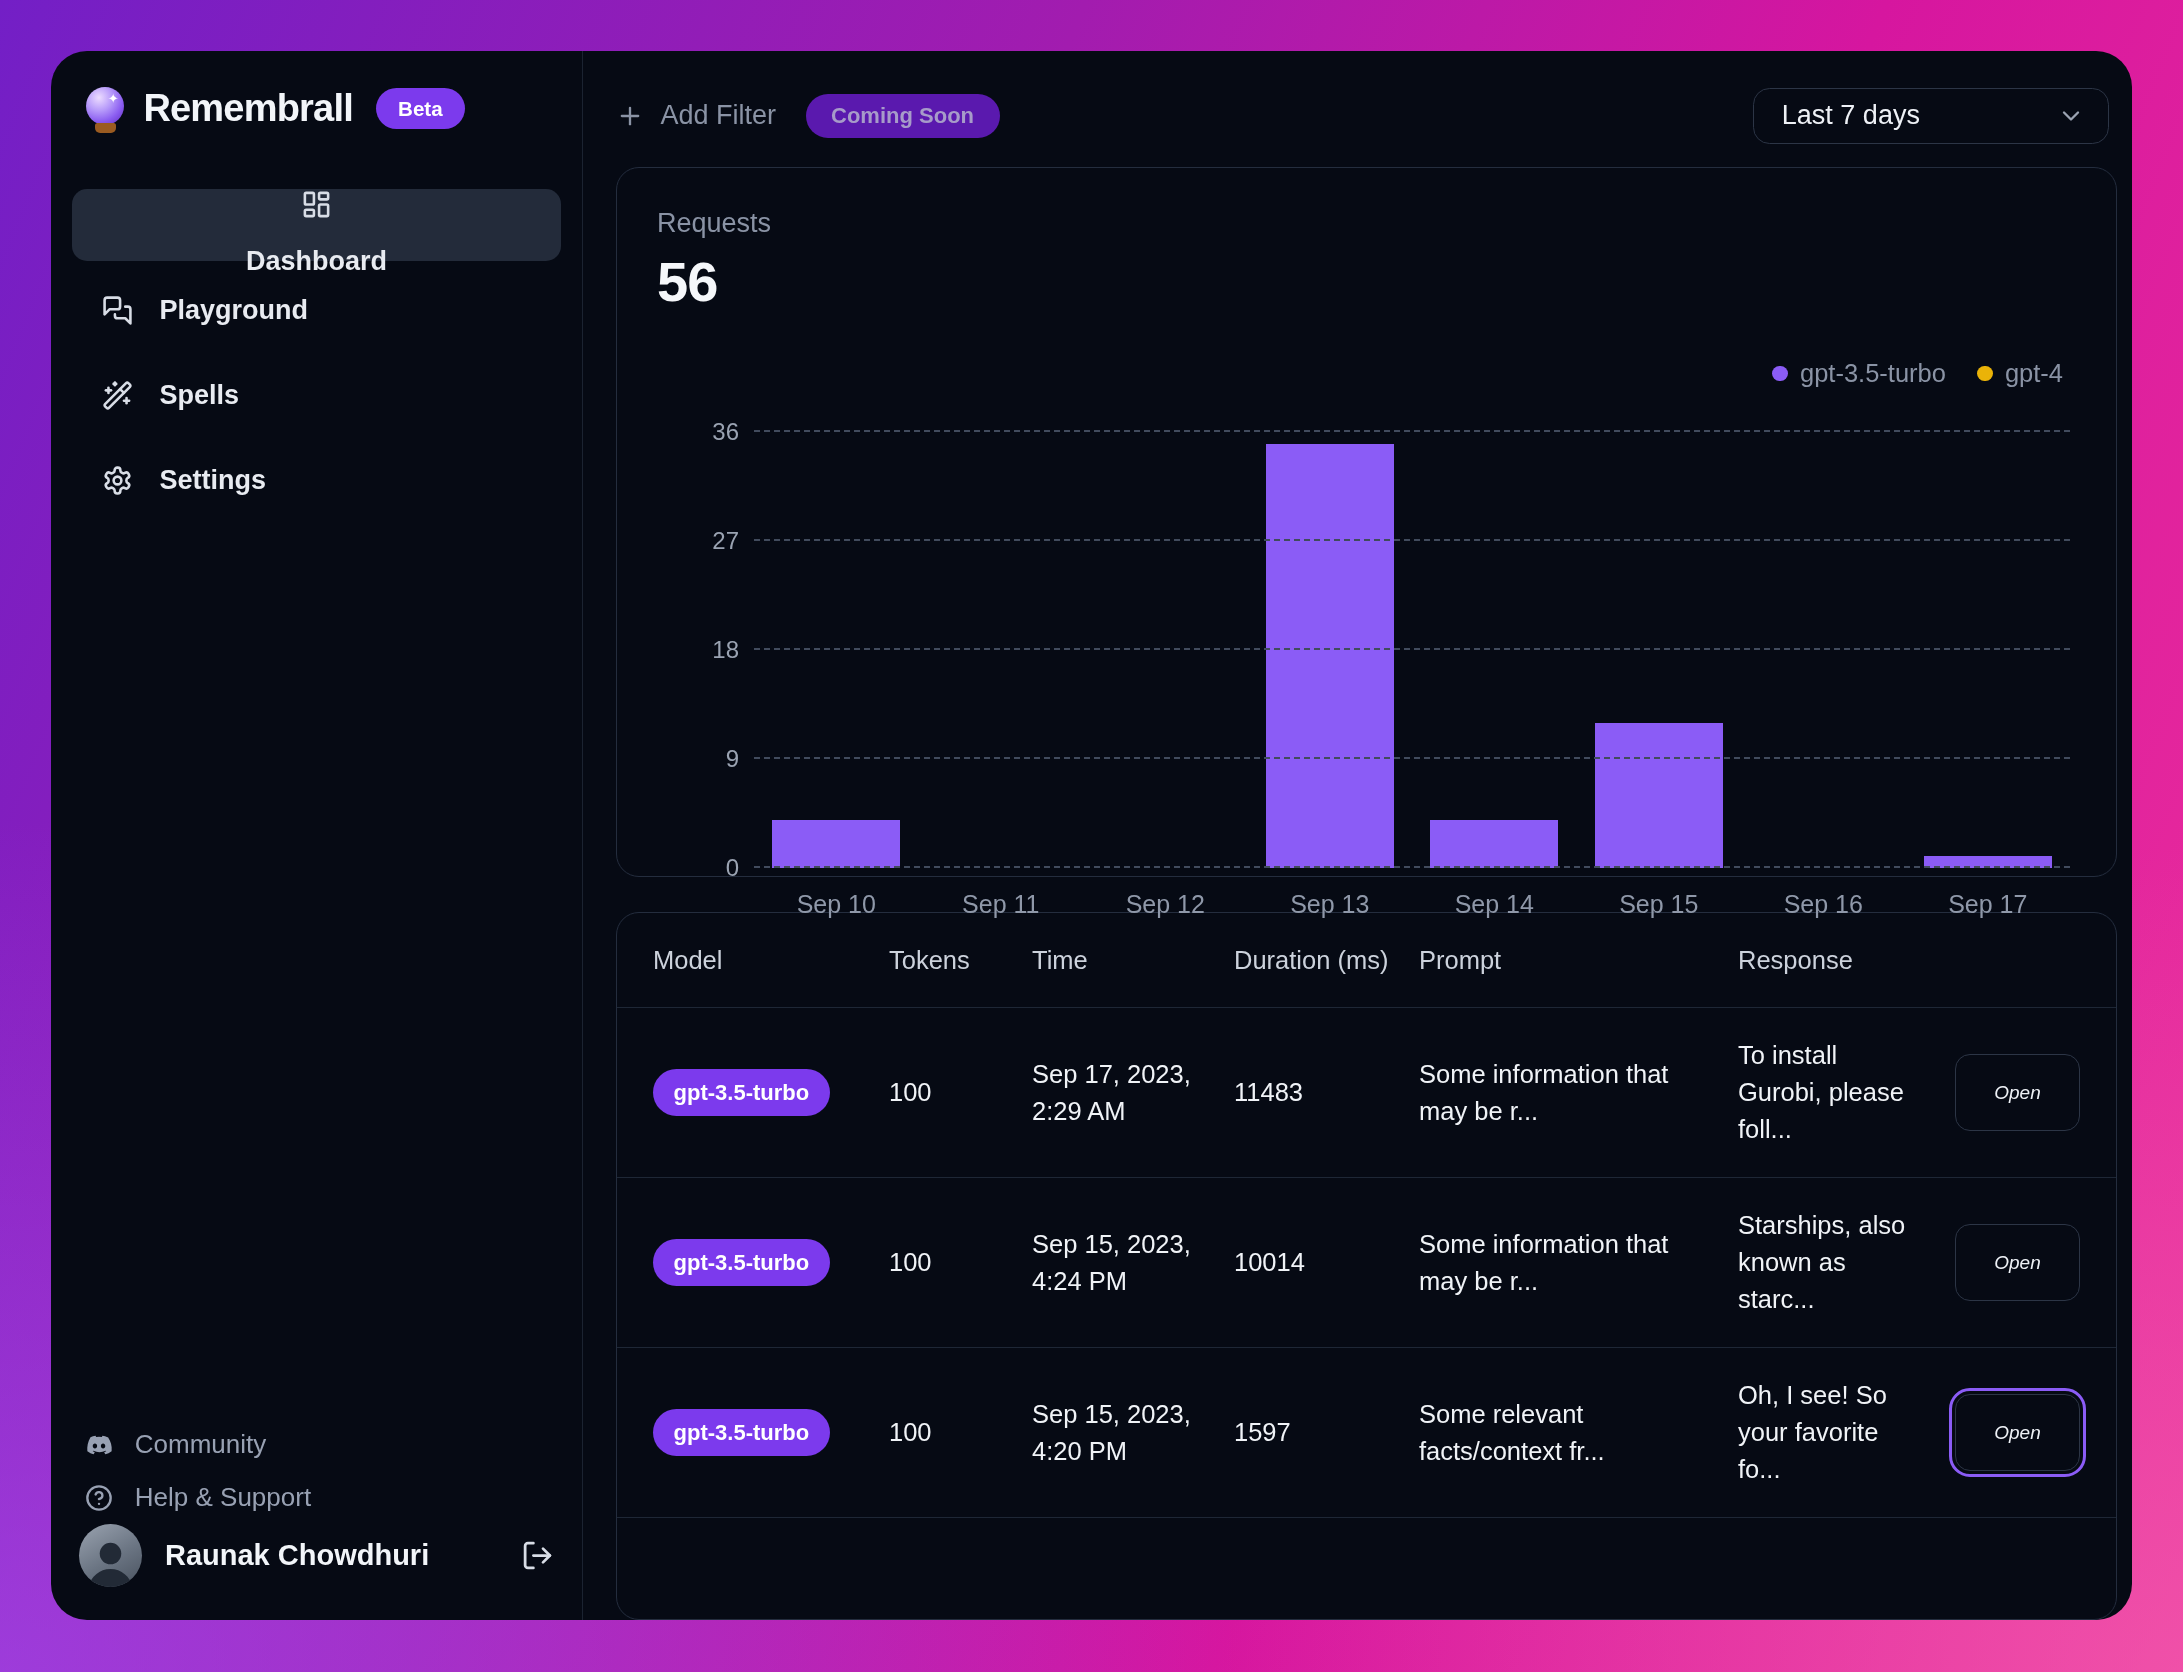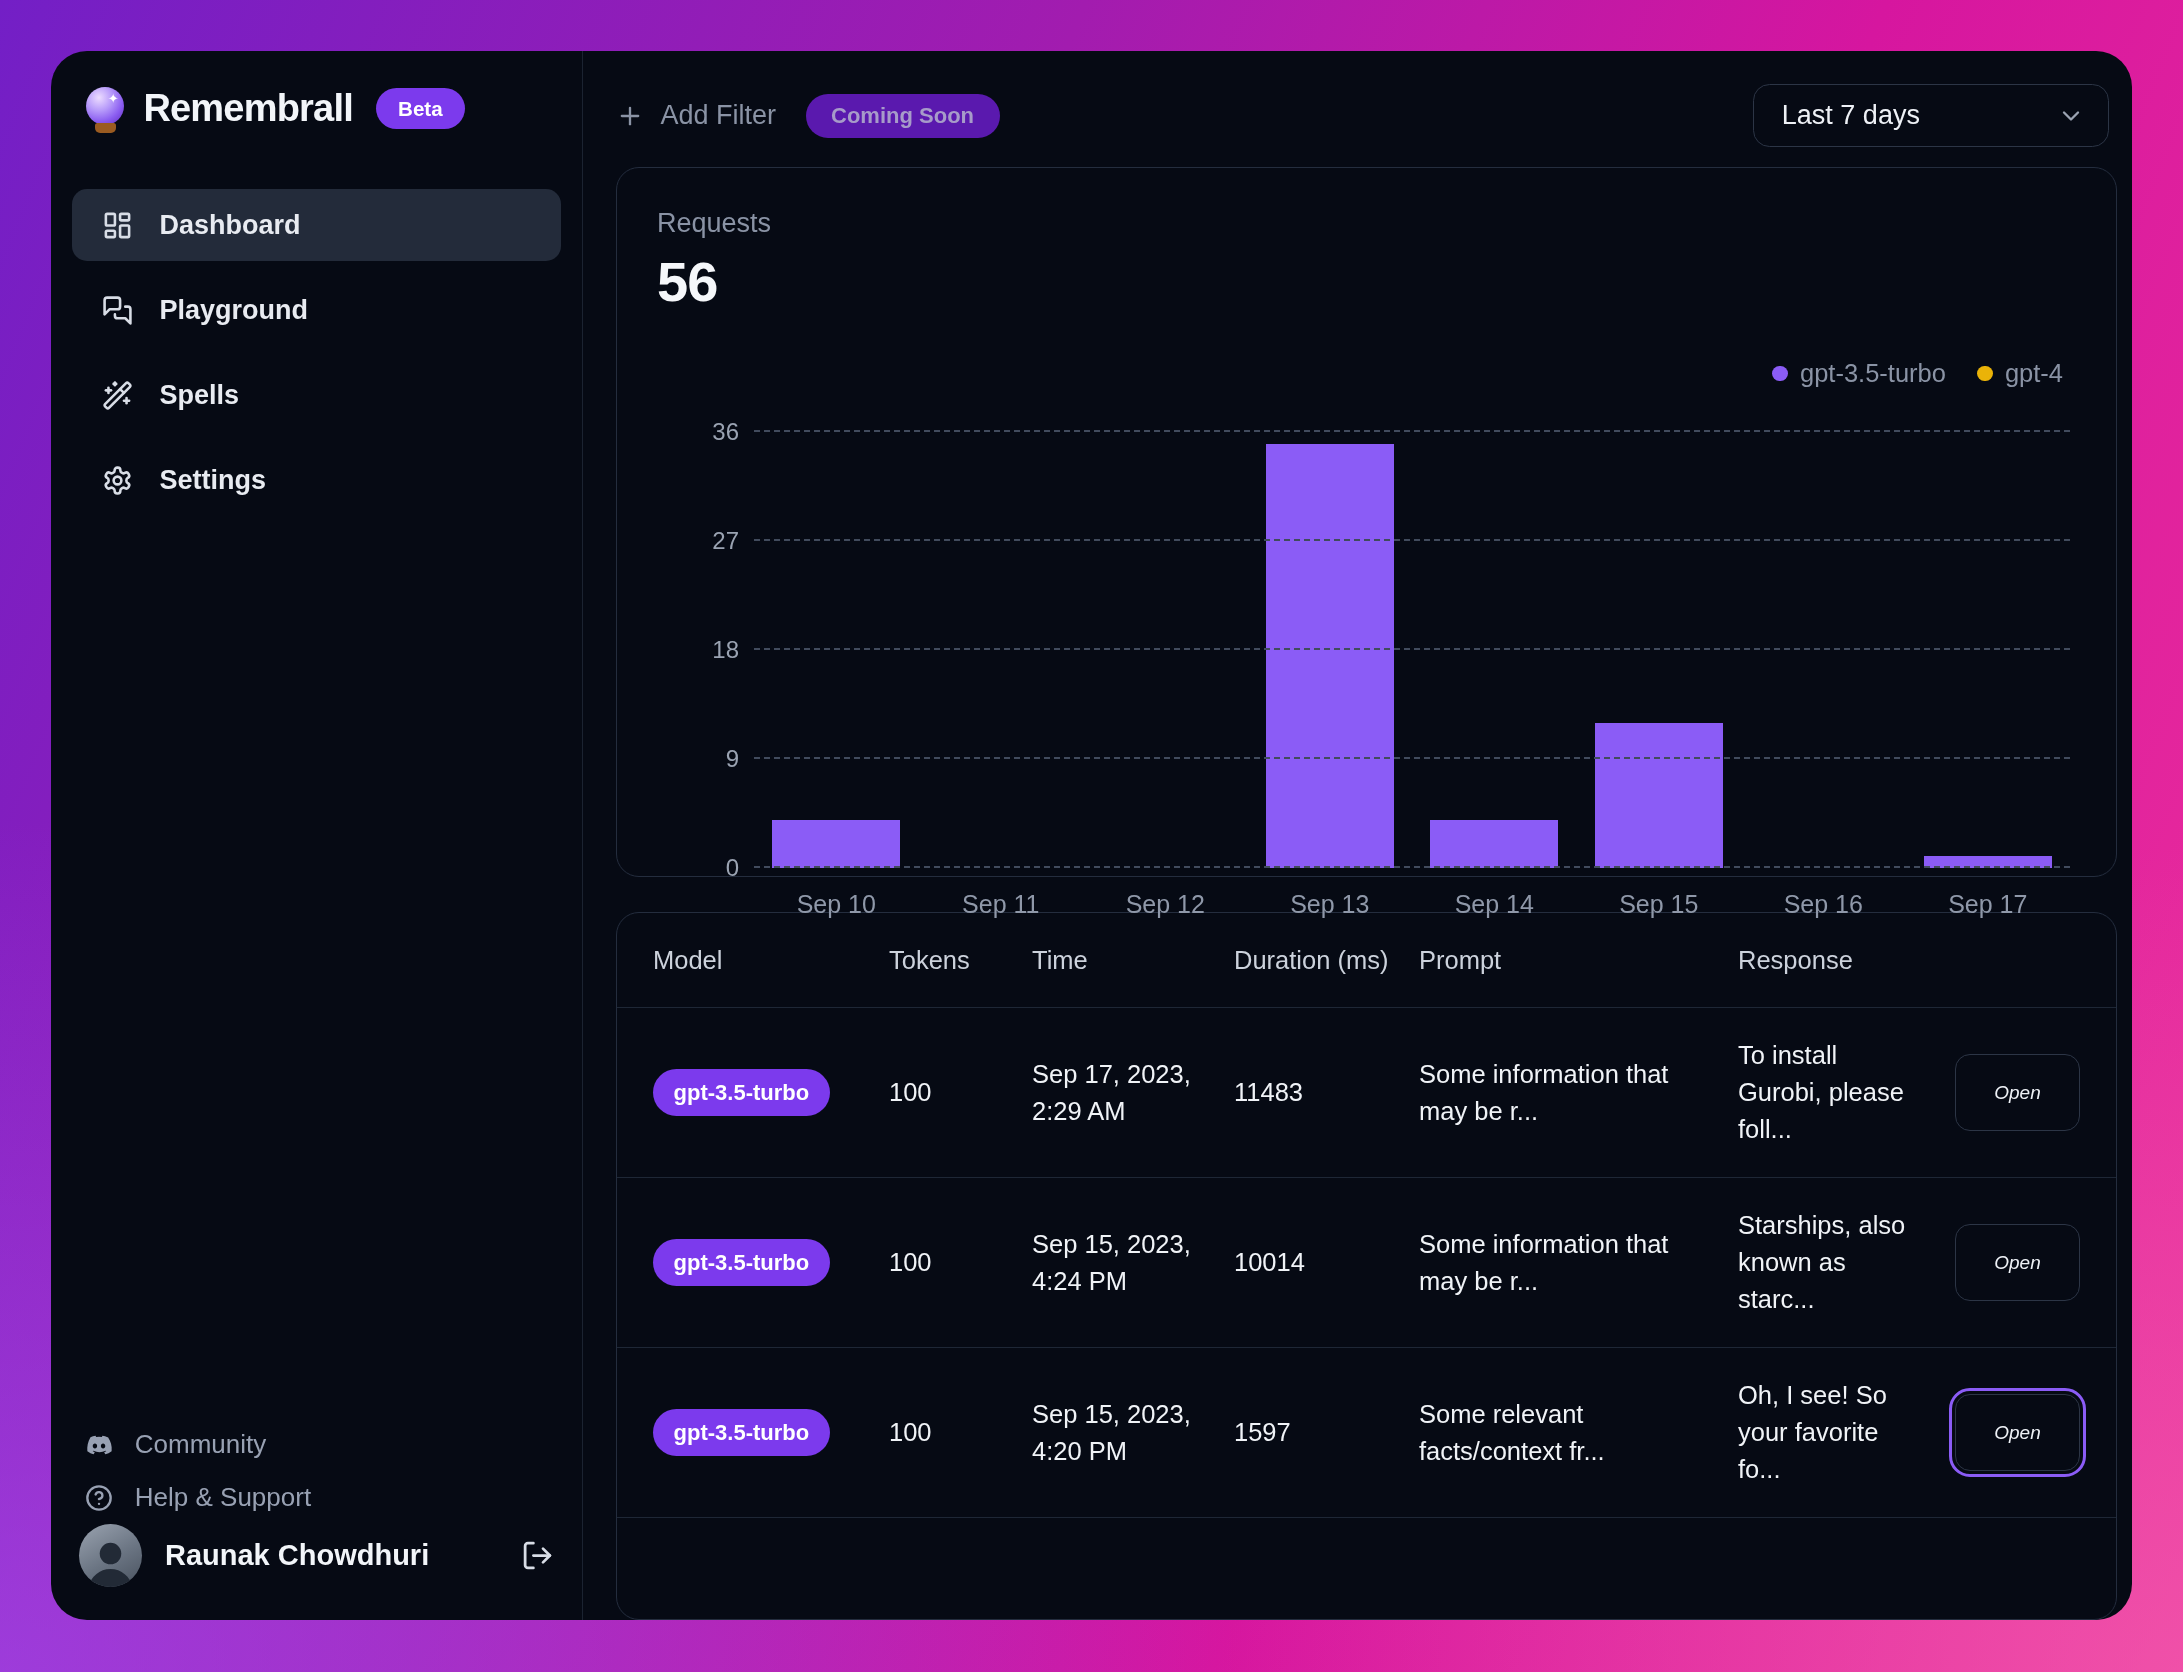--- a/index.html
+++ b/index.html
@@ -22,42 +22,42 @@
   .logo-ball{width:43px;height:43px;position:relative;flex:none;}
   .orb{position:absolute;left:2.5px;top:0;width:38px;height:38px;border-radius:50%;
        background:radial-gradient(circle at 34% 28%,#ecdcff 0%,#b79bfa 35%,#8a5cf0 65%,#5b27b8 100%);}
   .orb::after{content:"✦";position:absolute;right:5.8px;top:4.1px;font-size:13px;color:#fff;}
   .orb-base{position:absolute;left:10.7px;bottom:-3.3px;width:21.4px;height:10px;background:#9a5b21;border-radius:2.5px 2.5px 5px 5px;}
   .brand{font-size:38px;font-weight:700;color:#f2f5f9;letter-spacing:-0.8px;}
   .beta{background:#7c3aed;color:#ffffff;font-size:20.6px;font-weight:700;padding:8.2px 22px;border-radius:822px;margin-left:6.6px;}
   .nav{margin-top:59px;display:flex;flex-direction:column;gap:13px;}
   .nav-item{display:flex;align-items:center;gap:26px;height:72px;padding:0 30px;border-radius:15px;
             color:#e8ebf1;font-size:27px;font-weight:600;cursor:pointer;}
-  .nav-item.active{background:#232b3a;}
+  .nav-item.active{background:#232b3a;flex-direction:column;}
   .icon{display:inline-flex;color:#d8dde6;}
   .icon svg{width:31px;height:31px;display:block;}
   .footer-icon svg{width:28px;height:28px;}
   .sidebar-spacer{flex:1;}
   .footer-item{display:flex;align-items:center;gap:21.4px;height:53px;padding:0 13px;color:#98a1b3;font-size:26px;font-weight:500;cursor:pointer;}
   .footer-item .icon{color:#98a1b3;}
   .user-row{display:flex;align-items:center;gap:23px;padding:0 6.6px;}
   .avatar{width:63px;height:63px;border-radius:50%;overflow:hidden;flex:none;
           background:linear-gradient(150deg,#9aa3b0 0%,#6a7482 55%,#49525f 100%);position:relative;}
   .avatar svg{position:absolute;left:0;top:6.6px;width:63px;height:63px;}
   .user-name{font-size:29px;font-weight:700;color:#f2f5f9;flex:1;}
   .logout-btn{color:#e8ebf1;cursor:pointer;display:inline-flex;}
   .logout-btn svg{width:33px;height:33px;}
   
   .main{flex:1;display:flex;flex-direction:column;padding:33px 15px 0 33px;box-sizing:border-box;min-width:0;}
   .topbar{display:flex;align-items:center;height:72px;}
   .add-filter{display:flex;align-items:center;gap:16.5px;color:#8a93a5;font-size:27px;cursor:pointer;}
   .add-filter .icon{color:#8a93a5;}
   .coming-soon{background:#5a19ae;color:#a79bc9;font-size:22px;font-weight:700;padding:9px 25.5px;border-radius:822px;margin-left:13px;}
   .range{margin-left:auto;margin-right:8.2px;display:flex;align-items:center;justify-content:space-between;
-         min-width:356px;height:63px;border:1.6px solid #2c3546;border-radius:16.5px;padding:0 23px 0 28px;
+         min-width:356px;height:56px;border:1.6px solid #2c3546;border-radius:16.5px;padding:0 23px 0 28px;
          color:#eef1f6;font-size:27px;cursor:pointer;box-sizing:border-box;}
   .range .icon{color:#9aa3b2;}
   
   .chart-card{margin-top:20px;border:1.6px solid #242d3e;border-radius:23px;height:805px;position:relative;box-sizing:border-box;padding:40px 46px 0 40px;}
   .req-label{color:#8a93a5;font-size:27px;}
   .req-value{color:#f5f7fa;font-size:56px;font-weight:700;margin-top:10px;letter-spacing:-0.8px;}
   .legend{position:absolute;top:191px;right:53px;display:flex;gap:31px;align-items:center;}
   .legend-item{display:flex;align-items:center;gap:12.3px;color:#8a93a5;font-size:25.5px;}
   .legend-dot{width:15.6px;height:15.6px;border-radius:50%;flex:none;}
   .plot-wrap{position:absolute;left:40px;right:46px;top:264px;height:436px;}

